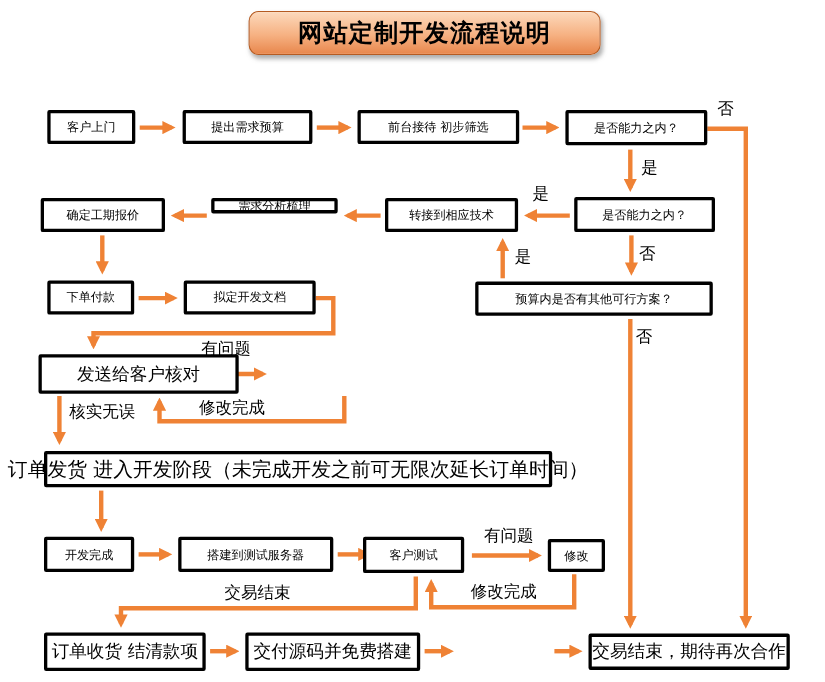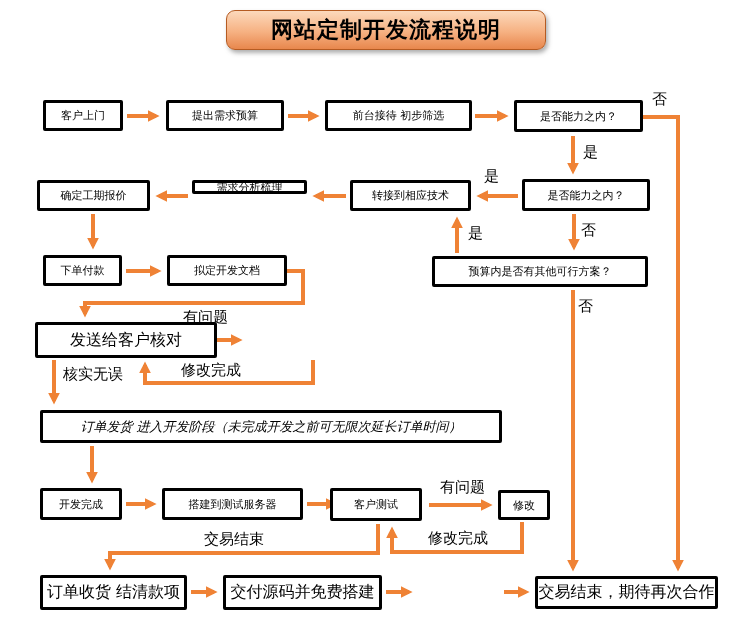--- a/index.html
+++ b/index.html
@@ -17,21 +17,21 @@
     display:flex; align-items:center; justify-content:center;
     font-size:22px; font-weight:bold; letter-spacing:1px; white-space:nowrap;margin-left:28px;
   }
   .node {
     position:absolute; box-sizing:border-box; background:#fff;
     border:3px solid #000; border-radius:2px;
     display:flex; align-items:center; justify-content:center;
     font-size:11px; white-space:nowrap; text-align:center;
   }
   .node.lg { font-size:16px; }
-  .node.sm { font-size:13px;font-style:italic; }
+  .node.sm { font-size:18px; }
   .elabel {
     position:absolute; font-size:15px; white-space:nowrap;
   }
   #edges { position:absolute; left:0; top:0; }
   .edge { stroke:var(--arrow,#EF8235); stroke-width:4; fill:none; }
   .ah { fill:var(--arrow,#EF8235); }
 </style>
 </head>
 <body>
 

